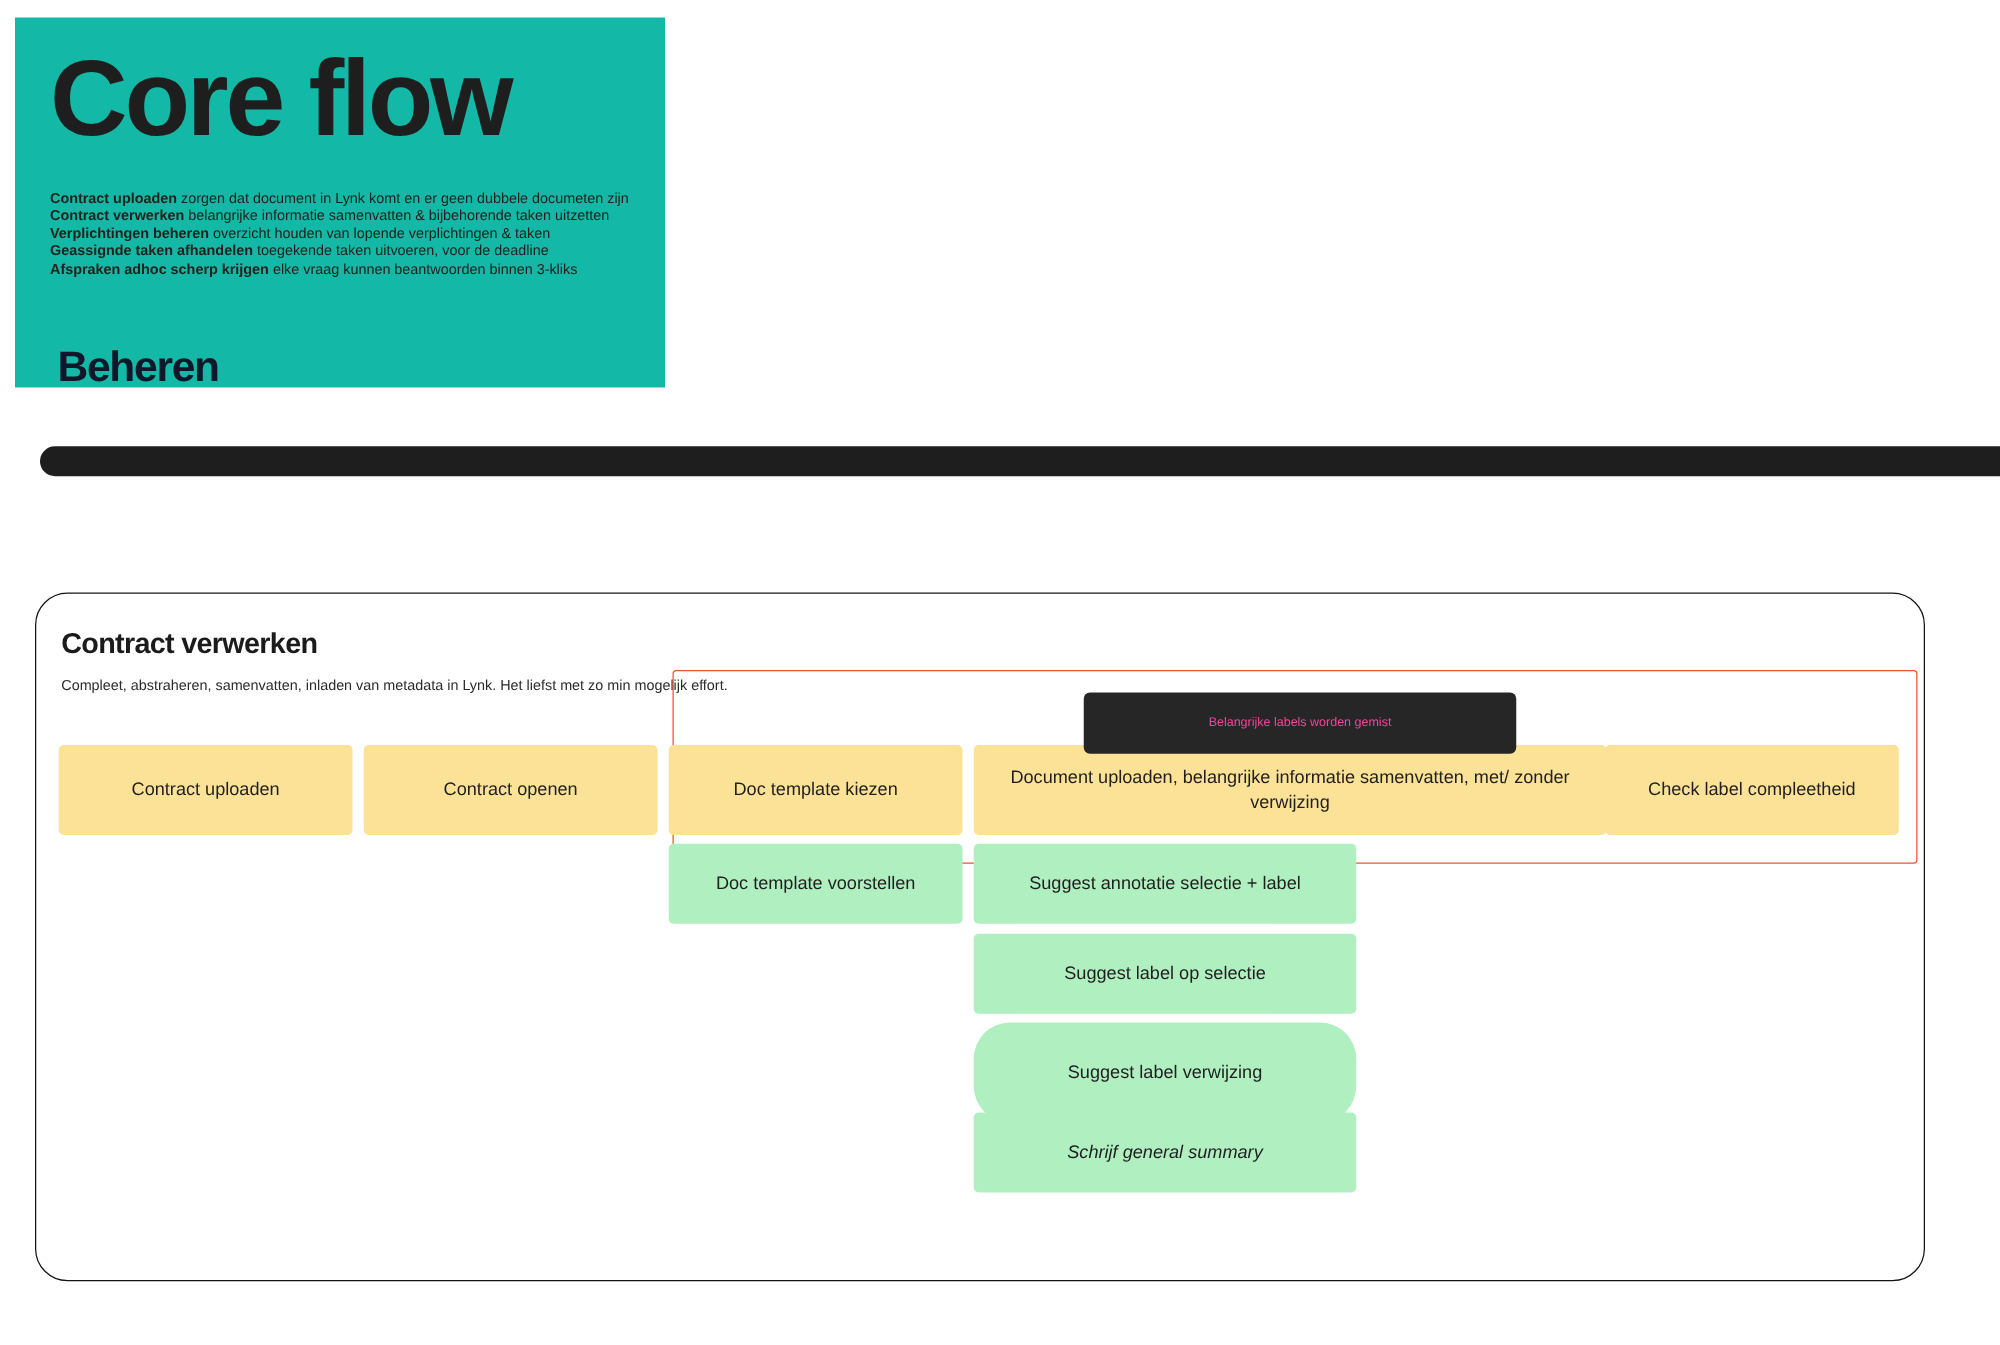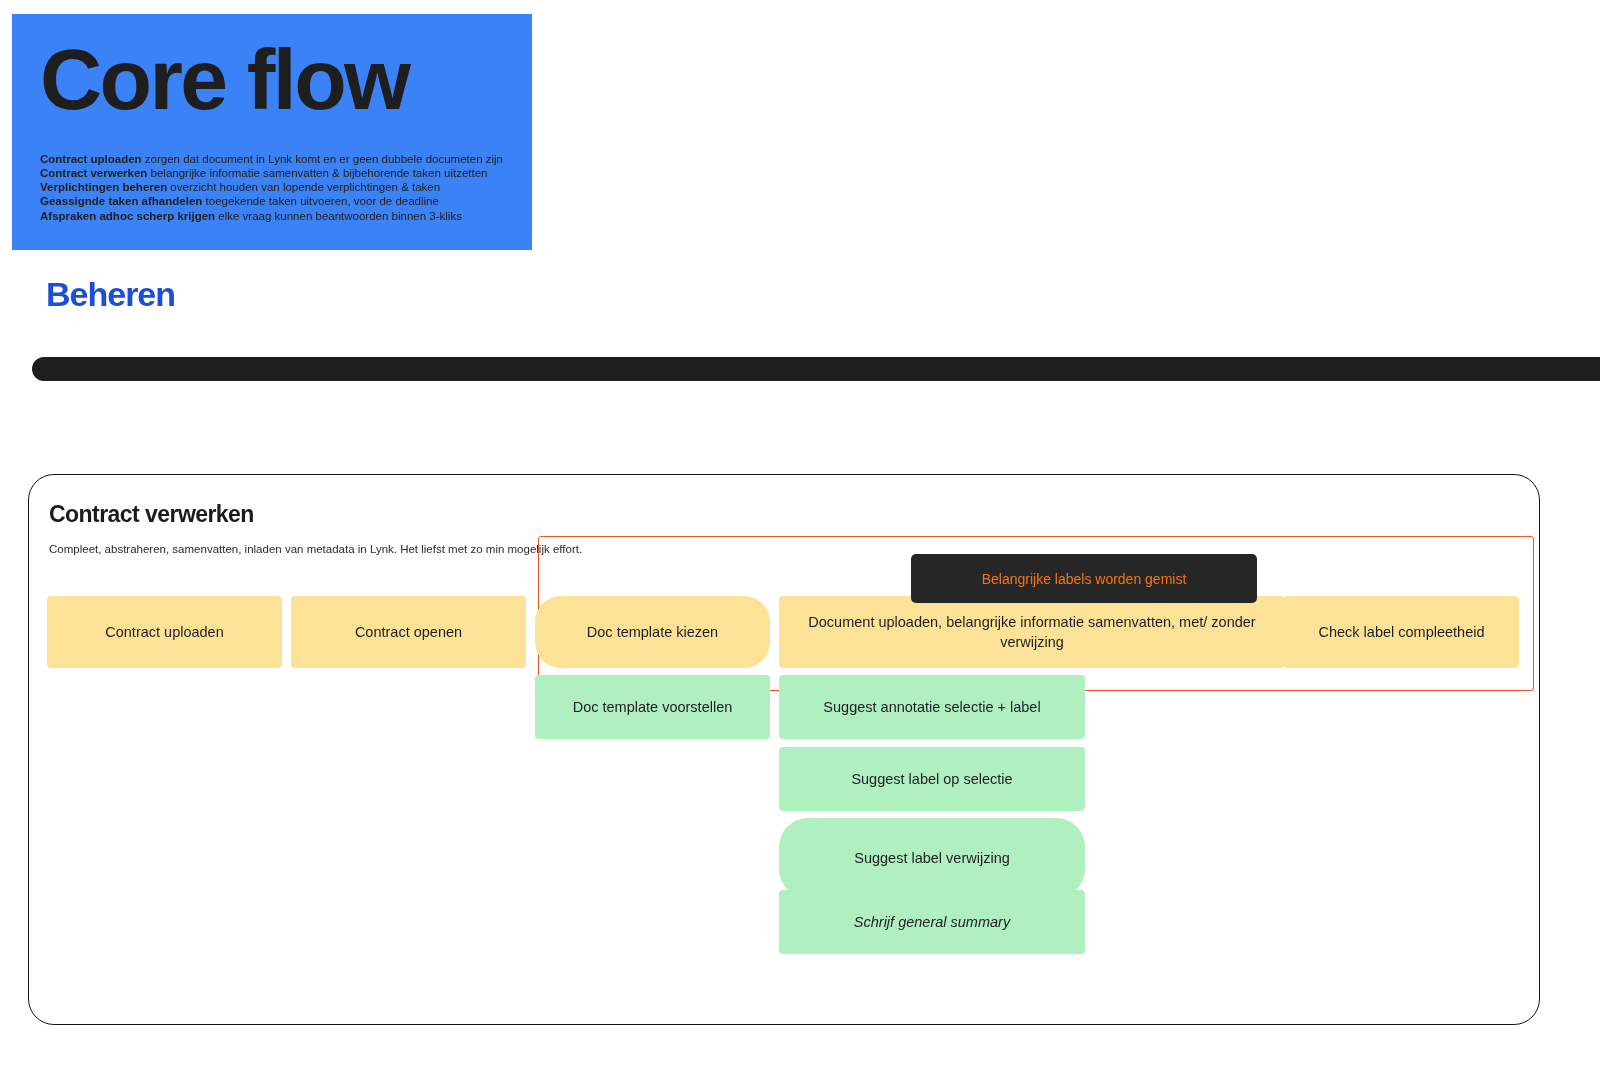--- a/index.html
+++ b/index.html
@@ -16,22 +16,22 @@
     color: #1c1c1c;
     -webkit-font-smoothing: antialiased;
   }
 
   
   .hero-card {
     position: absolute;
     left: 12px;
     top: 14px;
     width: 520px;
-    height: 236px;
-    background: #3b82f6;
+    height: 296px;
+    background: #14b8a6;
     box-sizing: border-box;
     padding: 22px 28px 0 28px;
   }
   .hero-title {
     font-size: 86px;
     line-height: 1.02;
     font-weight: 700;
     letter-spacing: -2.6px;
     margin: 0;
     color: #1e1e1e;
@@ -53,21 +53,21 @@
 
   
   .section-heading {
     position: absolute;
     left: 46px;
     top: 275px;
     font-size: 34px;
     font-weight: 700;
     letter-spacing: -1px;
     margin: 0;
-    color: #1d4ed8;
+    color: #0f172a;
   }
 
   
   .black-bar {
     position: absolute;
     left: 32px;
     top: 357px;
     width: 1610px;
     height: 24px;
     background: #1e1e1e;
@@ -132,31 +132,31 @@
     line-height: 20px;
     color: #1f1f1f;
     padding: 6px 14px;
   }
   .node.yellow { background: #FCE296; }
   .node.green  { background: #AFEFC0; }
 
   
   .tooltip {
     position: absolute;
-    left: 882px;
+    left: 838px;
     top: 79px;
     width: 346px;
     height: 49px;
     background: #262626;
     border-radius: 5px;
     display: flex;
     align-items: center;
     justify-content: center;
-    color: #f97316;
-    font-size: 14px;
+    color: #ec4899;
+    font-size: 10px;
     z-index: 5;
   }
 </style>
 </head>
 <body>
 
 <div class="hero-card">
   <h1 class="hero-title">Core flow</h1>
   <ul class="hero-list" id="hero-list">
       <li><b>Contract uploaden</b><span> zorgen dat document in Lynk komt en er geen dubbele documeten zijn</span></li>
@@ -174,21 +174,21 @@
 <div class="flow-card">
 
   <h3 class="flow-title">Contract verwerken</h3>
   <p class="flow-subtitle">Compleet, abstraheren, samenvatten, inladen van metadata in Lynk. Het liefst met zo min mogelijk effort.</p>
 
   <div class="red-outline"></div>
 
   <div id="node-layer">
       <div class="node yellow" style="left: 18px; top: 121px; width: 235px; height: 72px;">Contract uploaden</div>
       <div class="node yellow" style="left: 262px; top: 121px; width: 235px; height: 72px; text-align: center;">Contract openen</div>
-      <div class="node yellow" style="left: 506px; top: 121px; width: 235px; height: 72px; border-radius: 26px;">Doc template kiezen</div>
+      <div class="node yellow" style="left: 506px; top: 121px; width: 235px; height: 72px;">Doc template kiezen</div>
       <div class="node yellow" style="left: 750px; top: 121px; width: 506px; height: 72px;">Document uploaden, belangrijke informatie samenvatten, met/ zonder verwijzing</div>
       <div class="node yellow" style="left: 1255px; top: 121px; width: 235px; height: 72px;">Check label compleetheid</div>
       <div class="node green" style="left: 506px; top: 200px; width: 235px; height: 64px;">Doc template voorstellen</div>
       <div class="node green" style="left: 750px; top: 200px; width: 306px; height: 64px;">Suggest annotatie selectie + label</div>
       <div class="node green" style="left: 750px; top: 272px; width: 306px; height: 64px;">Suggest label op selectie</div>
       <div class="node green" style="left: 750px; top: 343px; width: 306px; height: 80px; border-radius: 29px;">Suggest label verwijzing</div>
       <div class="node green" style="left: 750px; top: 415px; width: 306px; height: 64px; font-style: italic;">Schrijf general summary</div>
     </div>
 
   <div class="tooltip">Belangrijke labels worden gemist</div>

